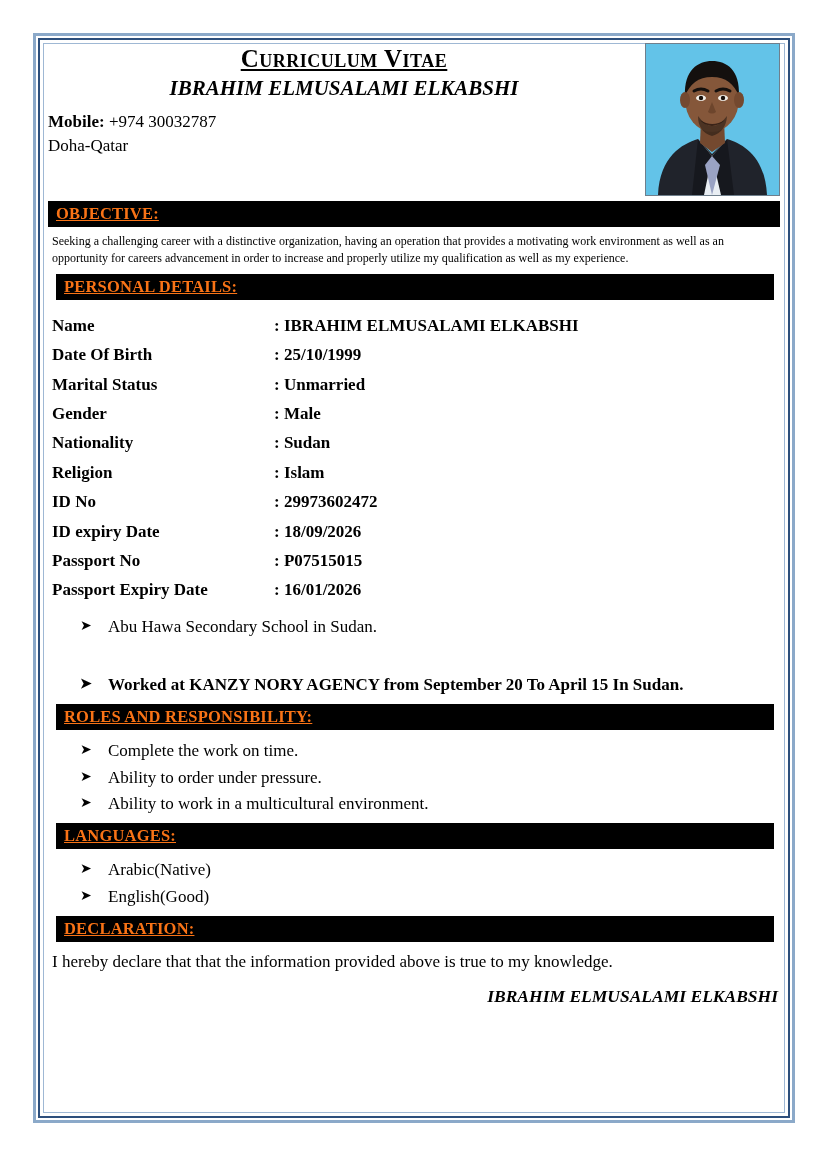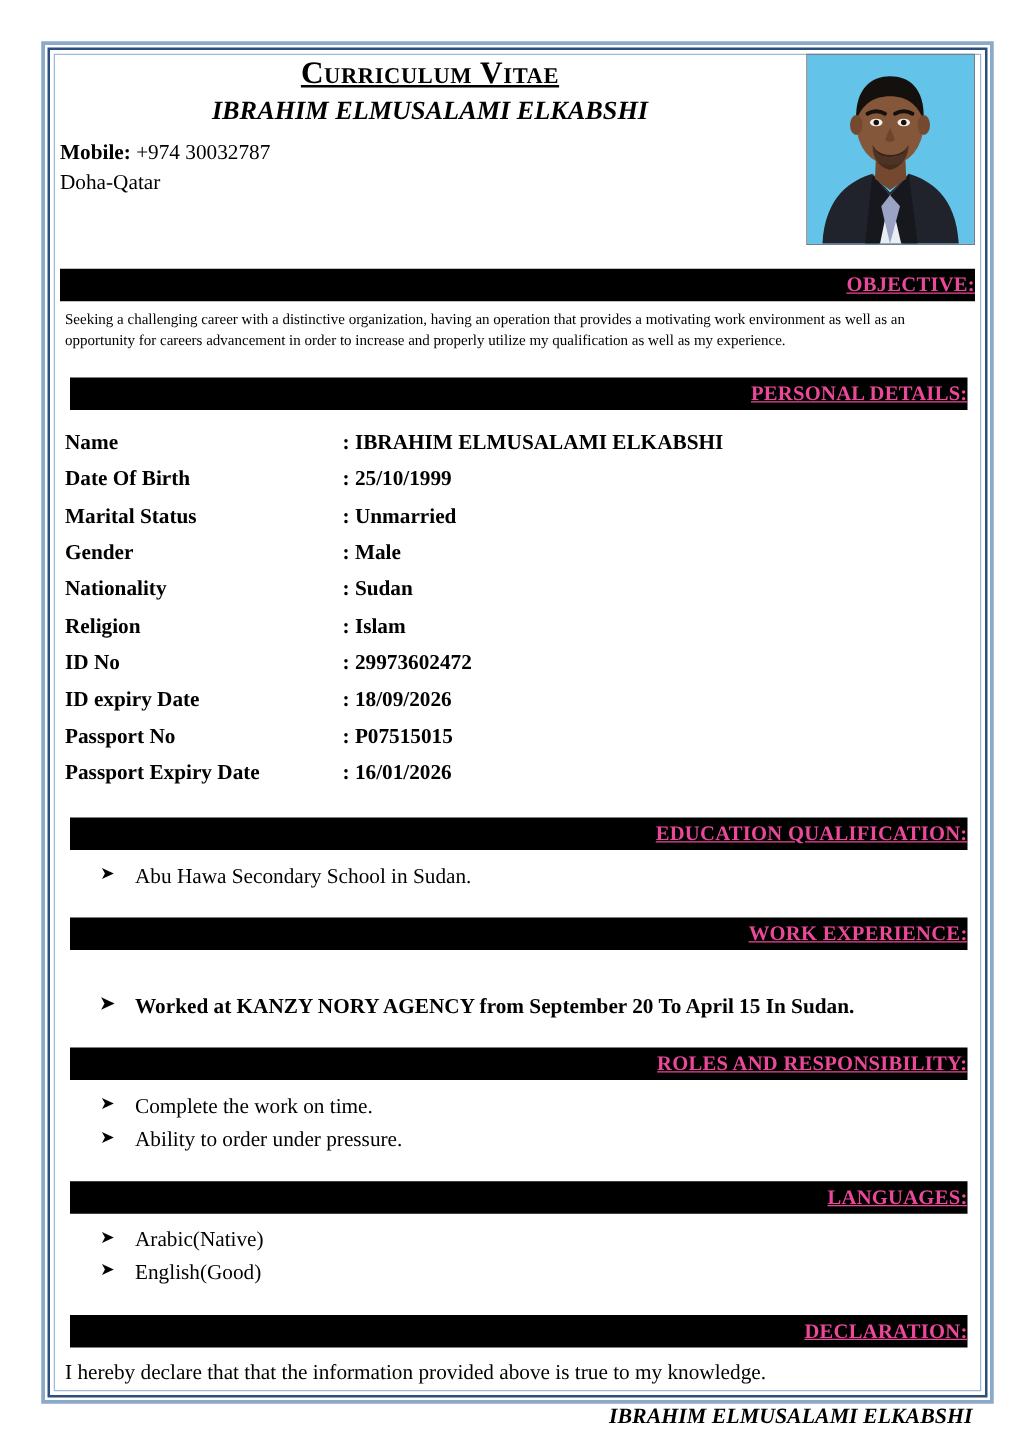--- a/index.html
+++ b/index.html
@@ -102,27 +102,26 @@
     height: 153px;
     border: 1px solid #6f7f8c;
     background: linear-gradient(#5bbde4, #63c3e8 55%, #67c6ea);
     overflow: hidden;
     box-sizing: border-box;
   }
 
   
   .bar {
     background: #000000;
-    color: #ec4899;
+    color: #f97316;
     height: 26px;
     line-height: 26px;
-    margin-top: 20px;
+    margin-top: 6px;
     margin-bottom: 6px;
     position: relative;
-    text-align: right;
   }
   .bar .bar-text {
     font-size: 16.5px;
     font-weight: bold;
     text-decoration: underline;
     padding-left: 8px;
     display: inline-block;
     letter-spacing: 0.2px;
   }
   .bar.indent {
@@ -305,40 +304,35 @@
           <td class="k">Passport No</td>
           <td class="v">: P07515015</td>
         </tr>
         <tr>
           <td class="k">Passport Expiry Date</td>
           <td class="v">: 16/01/2026</td>
         </tr>
       </tbody>
     </table>
 
-    <div class="bar indent">
-      <span class="bar-text">EDUCATION QUALIFICATION:</span>
-    </div>
     <ul class="arrows">
       <li>Abu Hawa Secondary School in Sudan.</li>
     </ul>
 
-    <div class="bar indent">
-      <span class="bar-text">WORK EXPERIENCE:</span>
-    </div>
     <ul class="arrows">
       <li class="bold">Worked at KANZY NORY AGENCY from September 20 To April 15 In Sudan.</li>
     </ul>
 
     <div class="bar indent">
       <span class="bar-text">ROLES AND RESPONSIBILITY:</span>
     </div>
     <ul class="arrows">
       <li>Complete the work on time.</li>
       <li>Ability to order under pressure.</li>
+      <li>Ability to work in a multicultural environment.</li>
     </ul>
 
     <div class="bar indent">
       <span class="bar-text">LANGUAGES:</span>
     </div>
     <ul class="arrows">
       <li>Arabic(Native)</li>
       <li>English(Good)</li>
     </ul>
 

